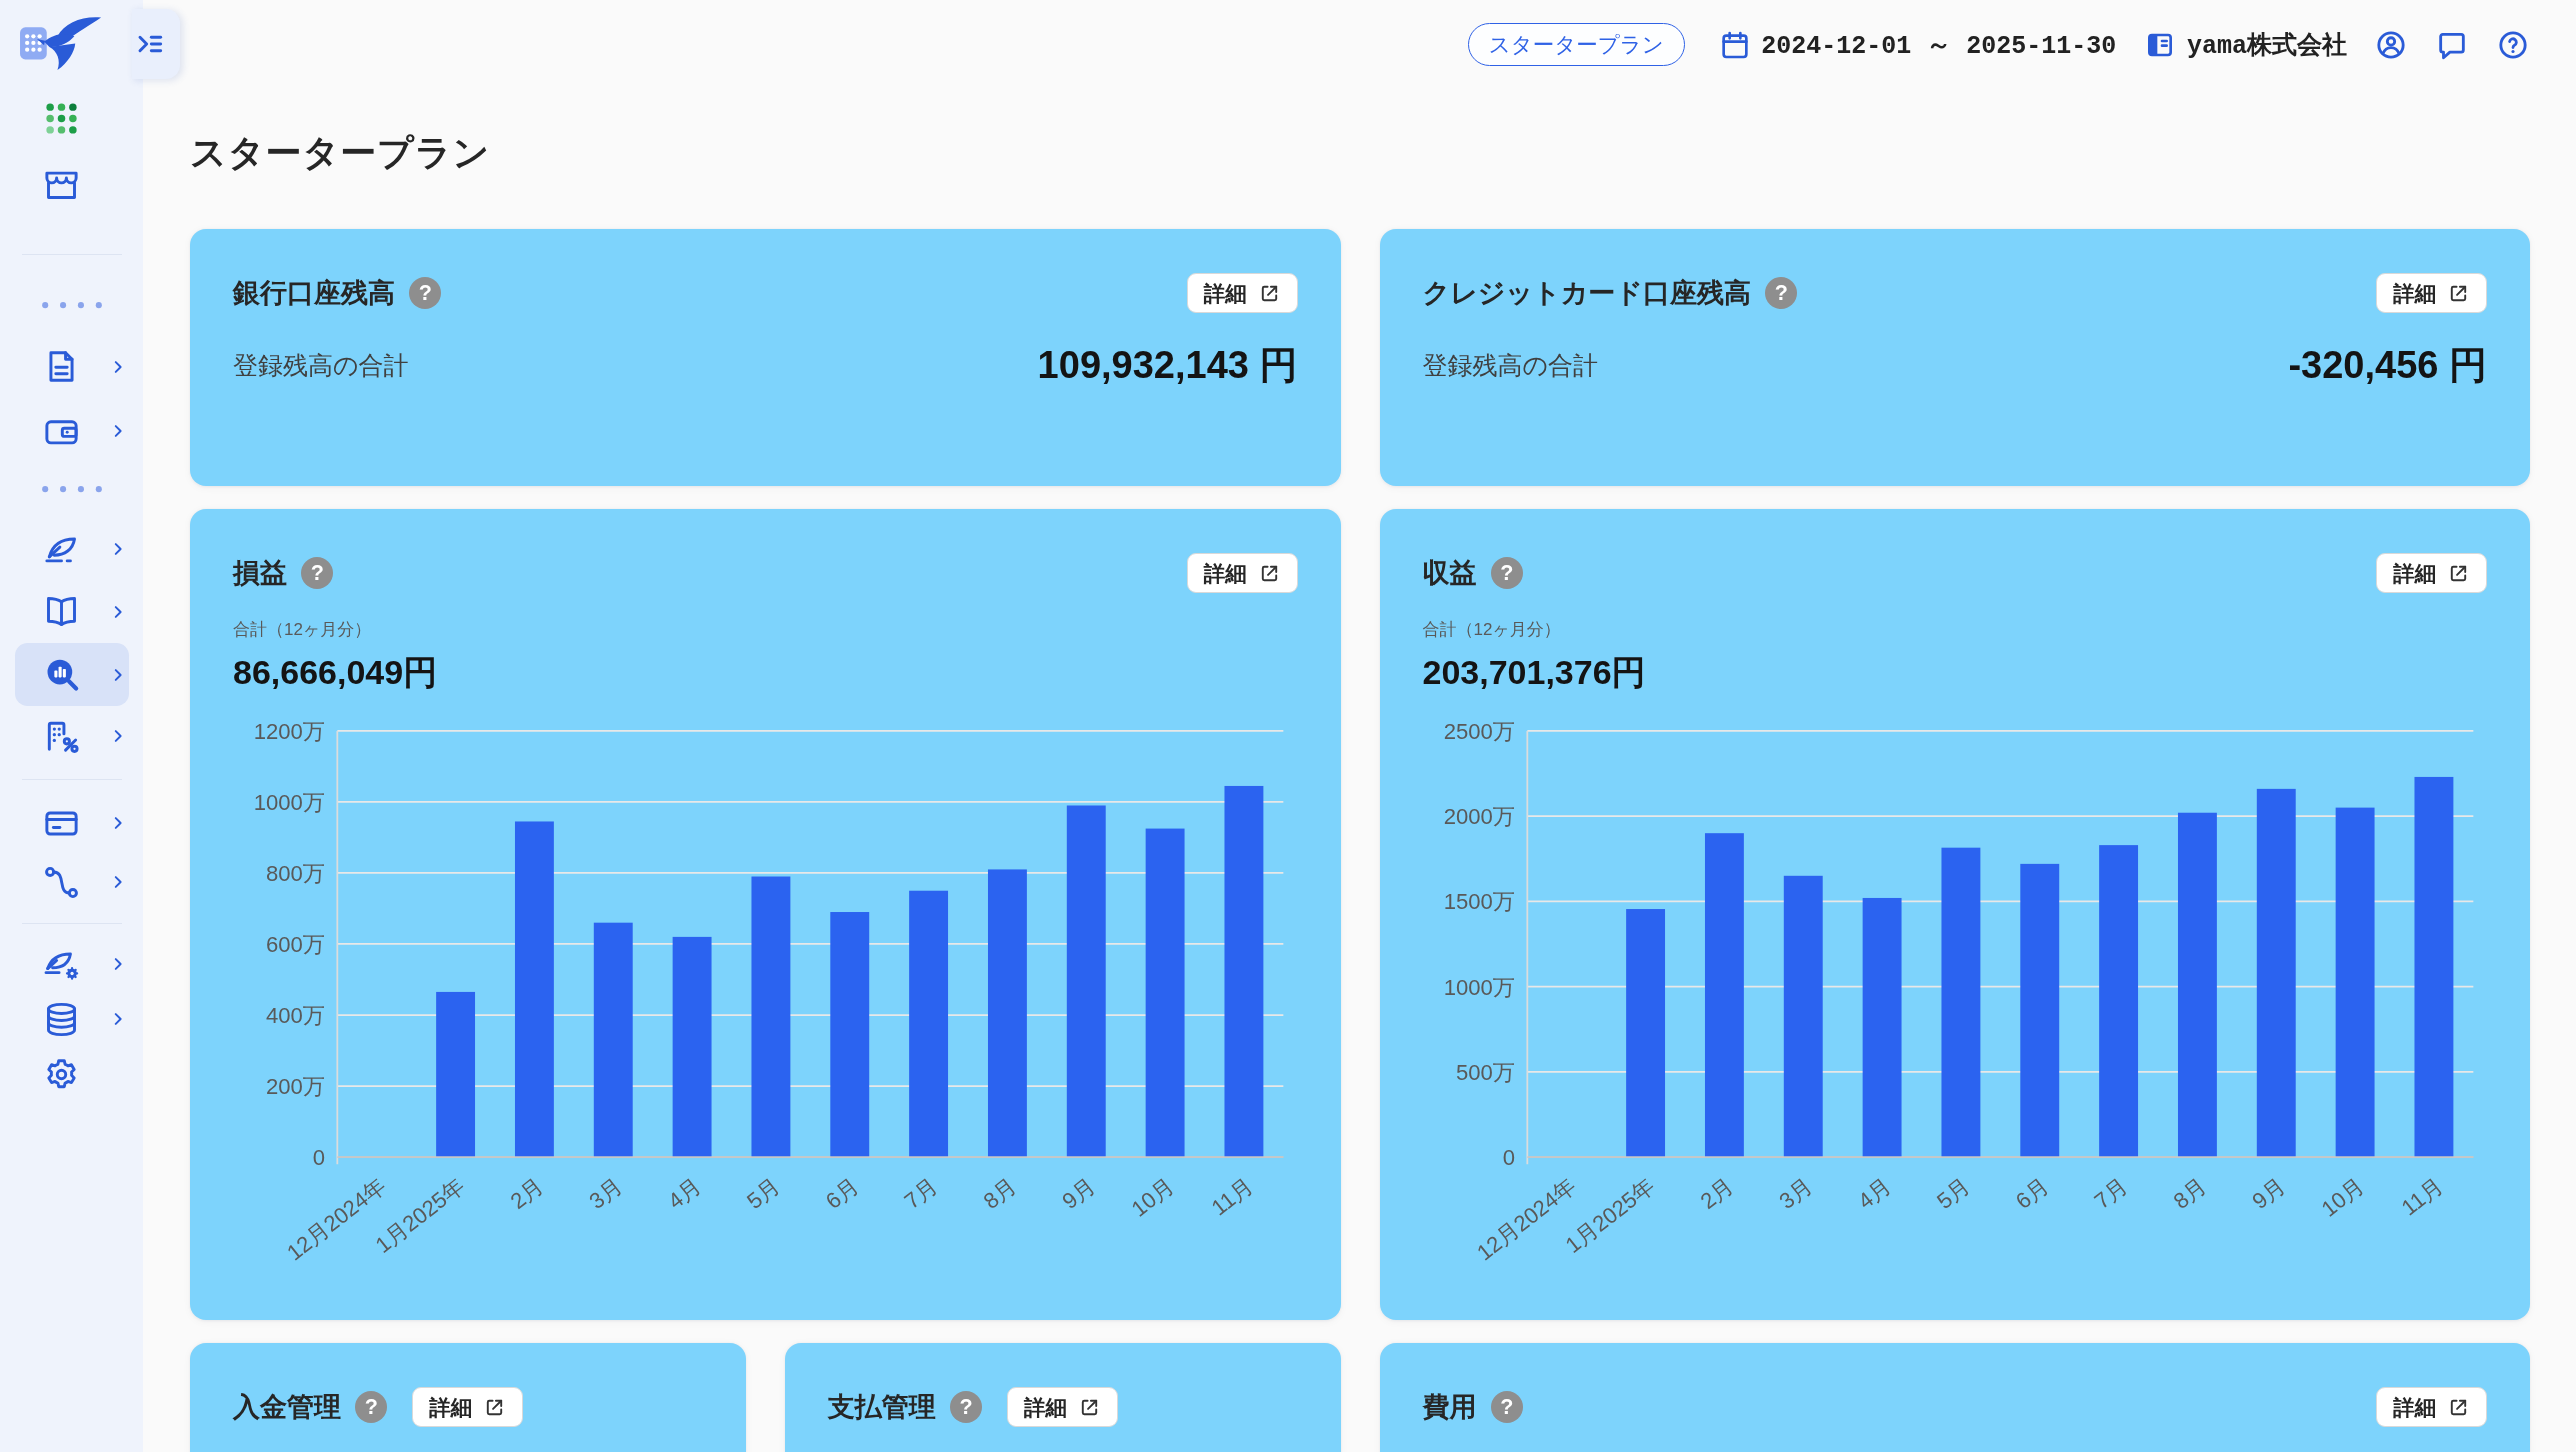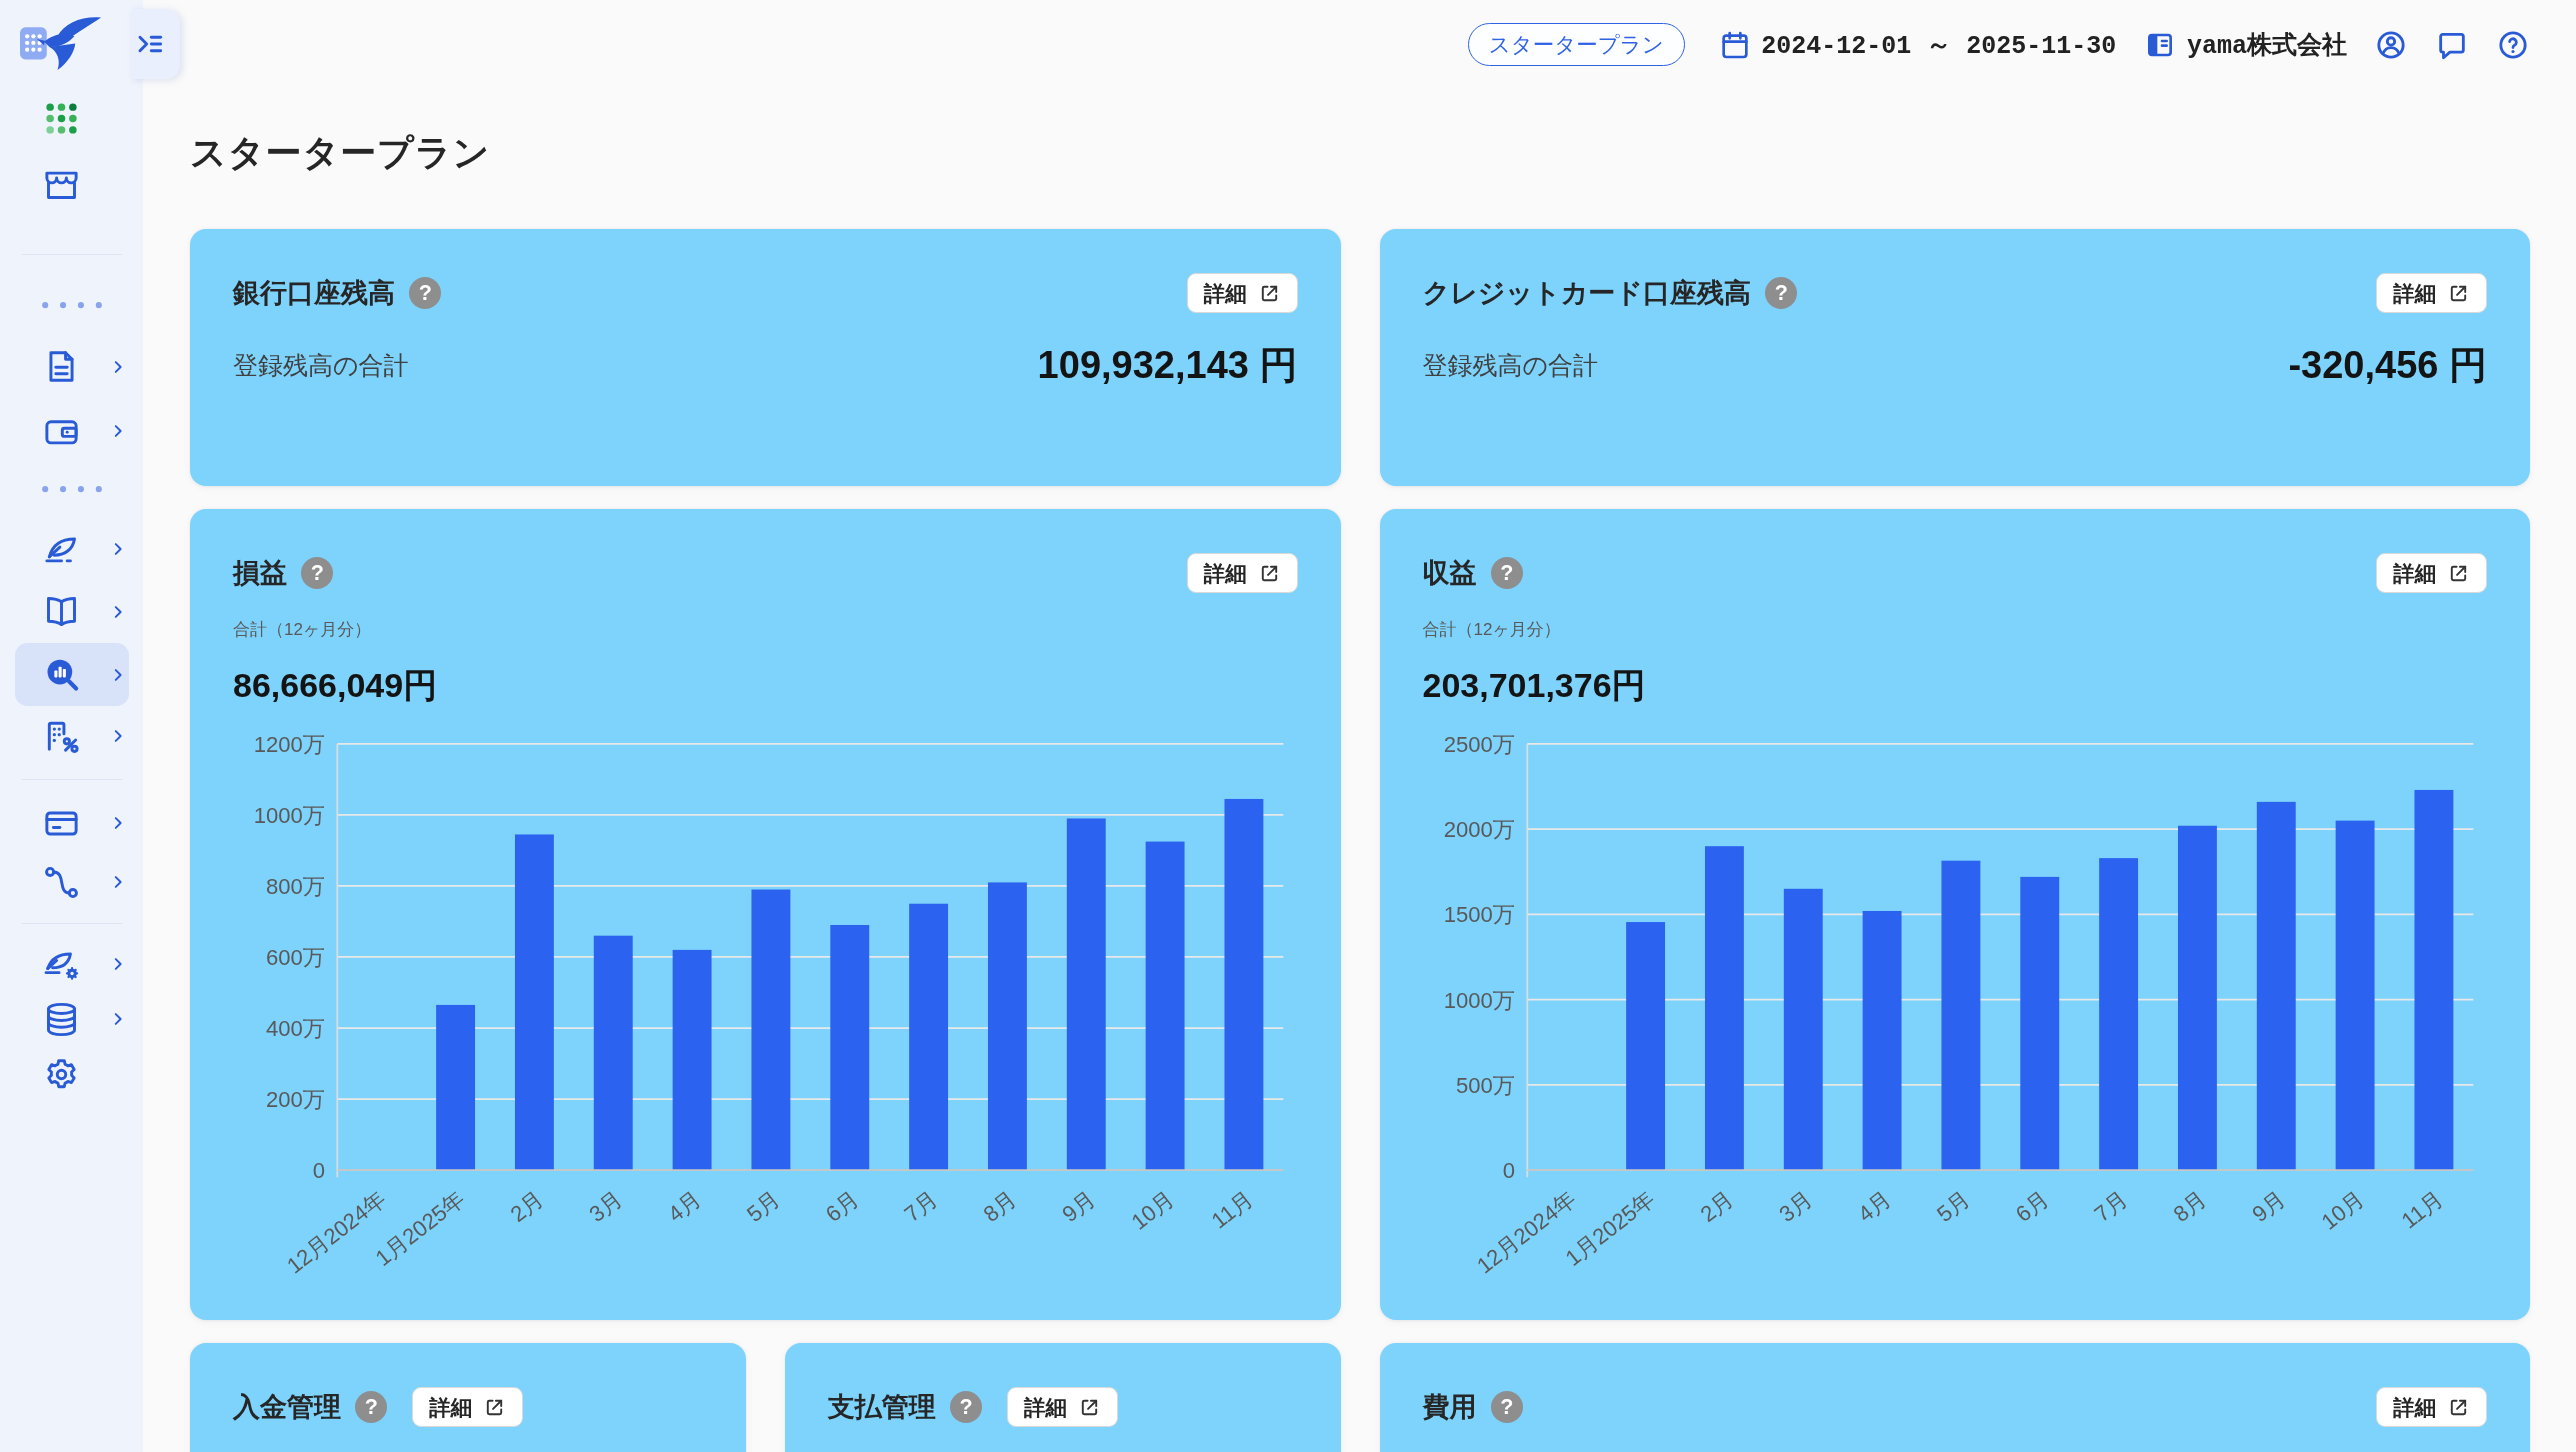--- a/index.html
+++ b/index.html
@@ -53,21 +53,21 @@
   .detail-btn svg { width:23px; height:23px; stroke:#333; fill:none; stroke-width:2;
     stroke-linecap:round; stroke-linejoin:round; }
   .detail-btn.inline { margin-left:36px; }
 
   .bal-rows { margin-top:23px; }
   .bal-row { display:flex; align-items:center; justify-content:space-between; height:48px; margin-top:3.6px; }
   .bal-label { font-size:25px; color:#404040; }
   .bal-value { font-size:38px; font-weight:700; color:#141414; }
 
   .total-label { margin-top:19.7px; font-size:17px; color:#595959; }
-  .total-value { margin-top:22px; font-size:34px; font-weight:700; color:#141414; }
+  .total-value { margin-top:9px; font-size:34px; font-weight:700; color:#141414; }
   .chart { display:block; width:100%; margin-top:19.7px; }
 </style>
 </head>
 <body>
 
 <aside class="sidebar">
   <div class="logo-row">
     <svg class="logo" viewBox="0 0 96 64">
       <rect x="2" y="15" width="30" height="36" rx="6" fill="#8fabf3"></rect>
       <g fill="#ffffff">

